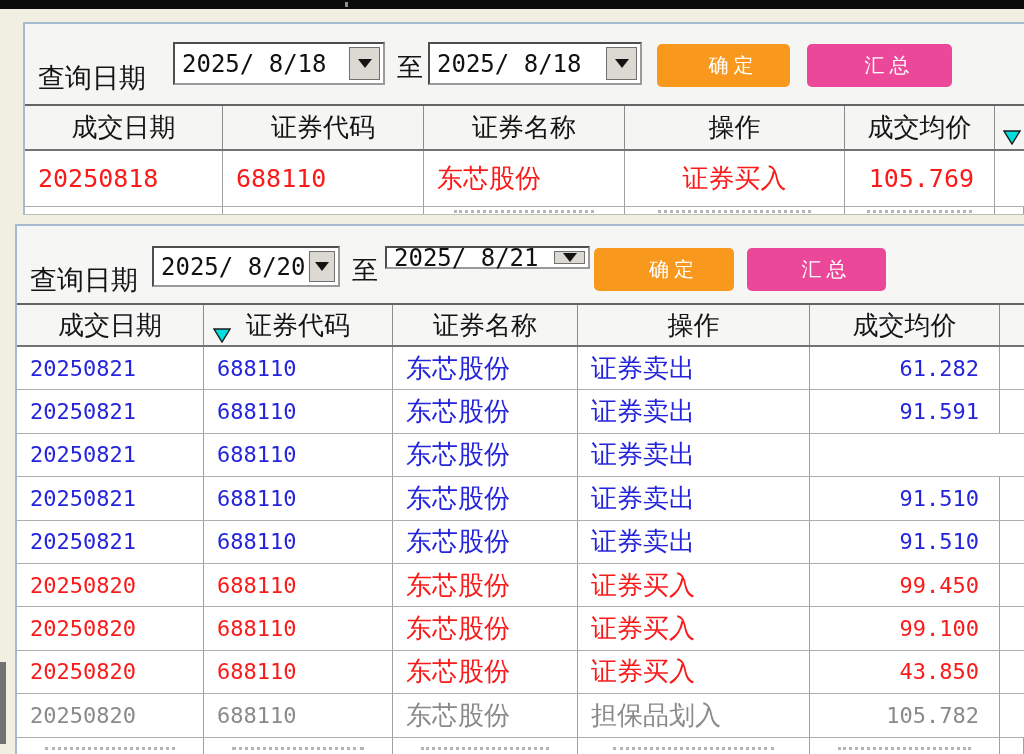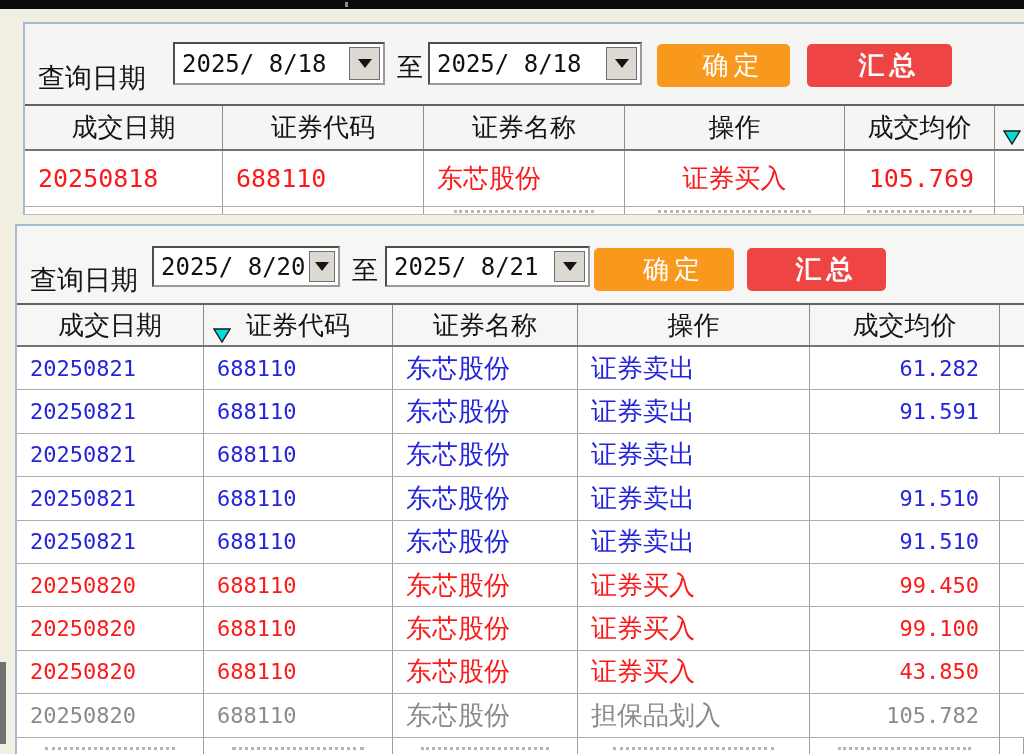--- a/index.html
+++ b/index.html
@@ -29,25 +29,25 @@
          background:#fff;box-sizing:border-box;
          border:2px solid;border-color:#4E4E4E #9A9A9A #9A9A9A #4E4E4E;}
   .combo .txt{padding-left:7px;font-size:24px;color:#111;white-space:pre;
               font-family:"DejaVu Sans Mono","Liberation Mono",monospace;}
   .combo .dd-btn{width:31px;align-self:stretch;margin:3px;background:#DCD9D2;
                  border:1px solid #707070;display:flex;align-items:center;justify-content:center;box-sizing:border-box;}
   .arrow-down{width:0;height:0;border-left:7px solid transparent;border-right:7px solid transparent;
               border-top:9px solid #141414;}
 
   
-  .action-btn{position:absolute;border-radius:5px;color:#fff;font-size:26px;
+  .action-btn{position:absolute;border-radius:5px;color:#fff;font-size:20px;
               display:flex;align-items:center;justify-content:center;letter-spacing:5px;
               padding-left:20px;box-sizing:border-box;cursor:pointer;}
   .btn-confirm{background:#F8981D;}
-  .btn-summary{background:#ef4444;font-weight:bold;}
+  .btn-summary{background:#ec4899;}
 
   
   .tbl{position:absolute;left:0;right:0;}
   .thead{display:flex;border-top:2px solid #646464;border-bottom:2px solid #737373;
          box-sizing:border-box;}
   .thead .cell{display:flex;align-items:center;justify-content:center;font-size:26px;color:#141414;
                border-right:1px solid #8C8C8C;box-sizing:border-box;position:relative;}
   .trow{display:flex;background:#fff;border-bottom:1px solid #ADADAD;box-sizing:border-box;}
   .trow .cell{display:flex;align-items:center;border-right:1px solid #A0A0A0;
               box-sizing:border-box;overflow:hidden;white-space:nowrap;}
@@ -172,21 +172,21 @@
 
   <div class="combo" style="left:135px;top:20px;width:188px;height:41px">
     <span class="txt">2025/ 8/20</span>
     <span class="dd-btn">
         <span class="arrow-down"></span>
       </span>
   </div>
 
   <div class="to-label" style="left:335px;top:27px">至</div>
 
-  <div class="combo" style="left:368px;top:20px;width:205px;height:41px">
+  <div class="combo" style="left:368px;top:20px;width:205px;height:23px">
     <span class="txt">2025/ 8/21</span>
     <span class="dd-btn">
         <span class="arrow-down"></span>
       </span>
   </div>
 
   <div class="action-btn btn-confirm" style="left:577px;top:22px;width:140px;height:43px">确定</div>
   <div class="action-btn btn-summary" style="left:730px;top:22px;width:139px;height:43px">汇总</div>
 
   <div class="tbl" id="tbl-bottom">

